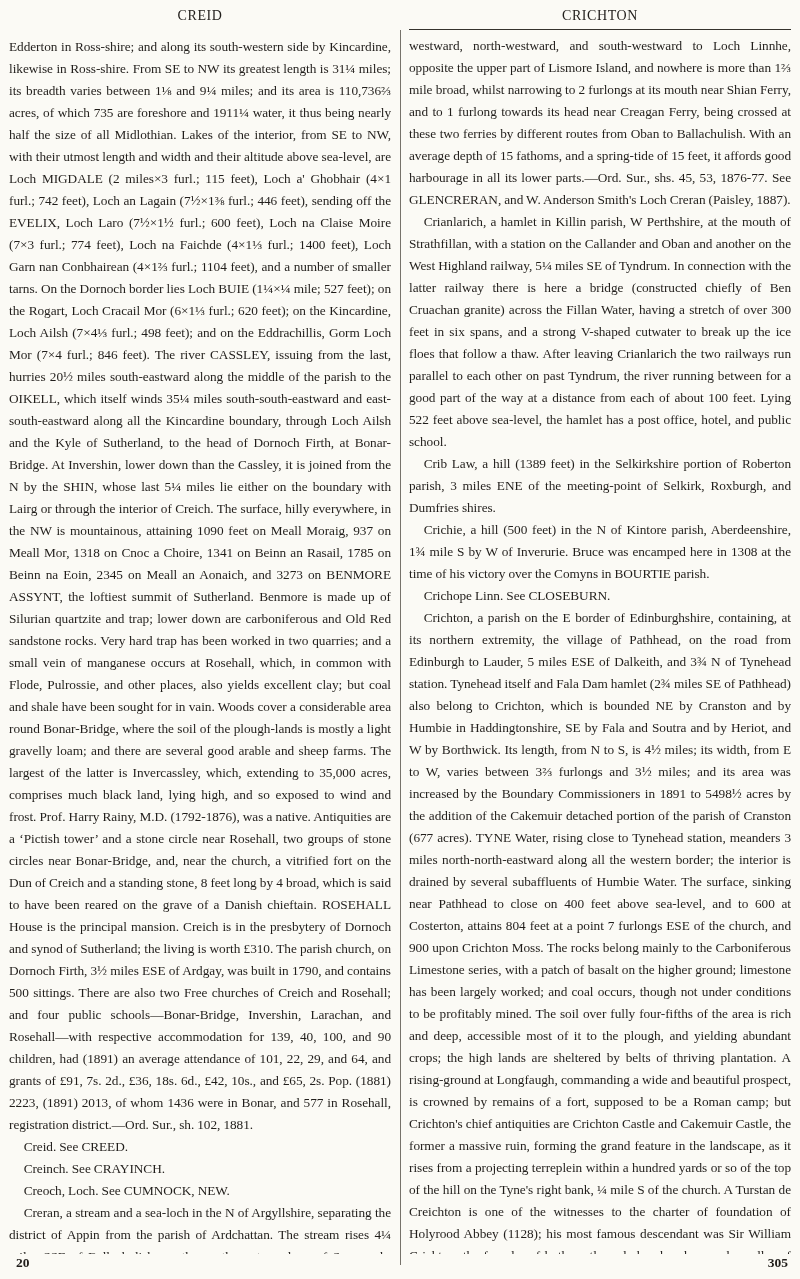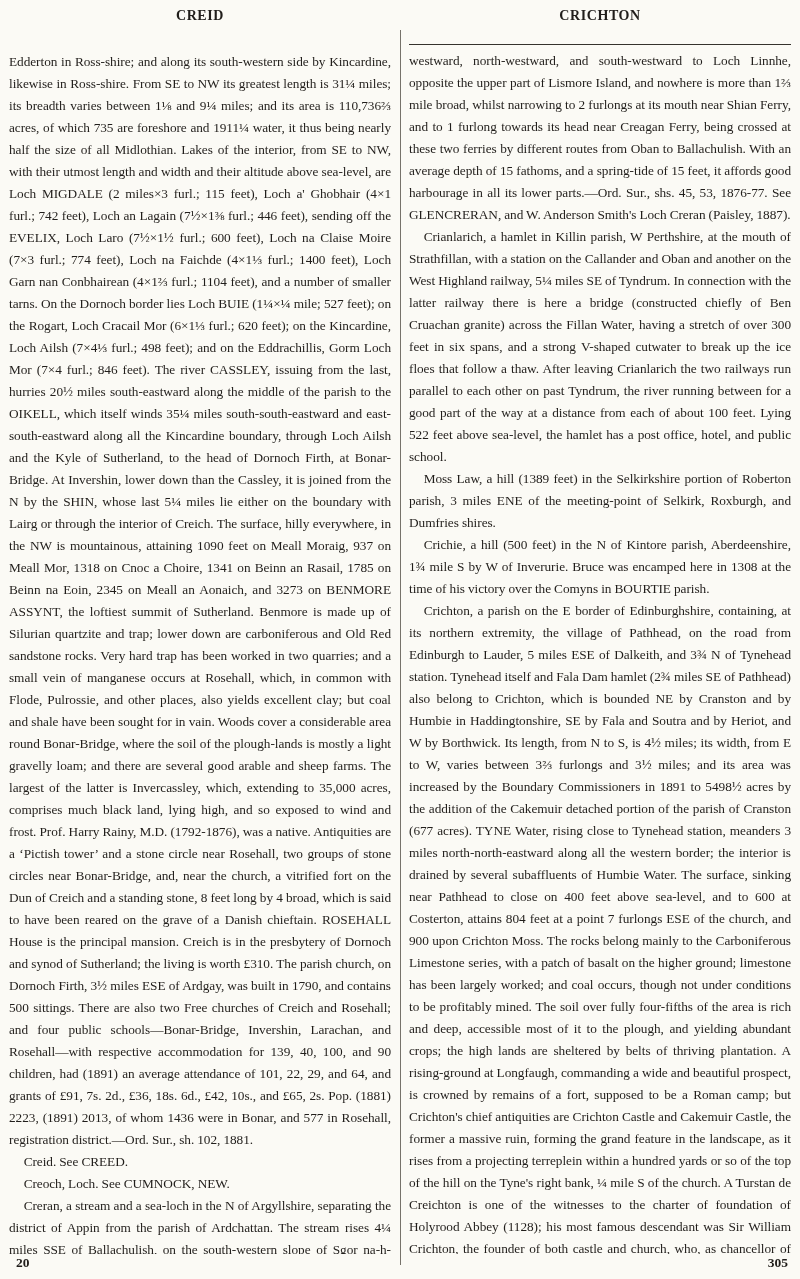--- a/index.html
+++ b/index.html
@@ -29,24 +29,24 @@
   .divider {
     position: absolute;
     left: 400px;
     top: 30px;
     bottom: 14px;
     width: 1px;
     background: #76726a;
   }
   .running-head {
     text-align: center;
-    font-weight: 700;
+    font-weight: 400;
     font-size: 14px;
     letter-spacing: 0.6px;
-    margin: 0 0 20px 0;
+    margin: 0 0 5px 0;
   }
   .head-rule {
     border-bottom: 1.5px solid #35322d;
     margin: 0 0 5px 0;
     height: 0;
   }
   .head-spacer {
     height: 6.5px;
   }
   .col-text {
@@ -77,33 +77,35 @@
 <div class="sheet">
 
   <div class="divider"></div>
 
   <div class="col left">
     <div class="running-head">CREID</div>
     <div class="head-spacer"></div>
     <div class="col-text">
         <p class="para flush">Edderton in Ross-shire; and along its south-western side by Kincardine, likewise in Ross-shire.  From SE to NW its greatest length is 31¼ miles; its breadth varies between 1⅛ and 9¼ miles; and its area is 110,736⅔ acres, of which 735 are foreshore and 1911¼ water, it thus being nearly half the size of all Midlothian.  Lakes of the interior, from SE to NW, with their utmost length and width and their altitude above sea-level, are Loch MIGDALE (2 miles×3 furl.; 115 feet), Loch a' Ghobhair (4×1 furl.; 742 feet), Loch an Lagain (7½×1⅜ furl.; 446 feet), sending off the EVELIX, Loch Laro (7½×1½ furl.; 600 feet), Loch na Claise Moire (7×3 furl.; 774 feet), Loch na Faichde (4×1⅓ furl.; 1400 feet), Loch Garn nan Conbhairean (4×1⅔ furl.; 1104 feet), and a number of smaller tarns.  On the Dornoch border lies Loch BUIE (1¼×¼ mile; 527 feet); on the Rogart, Loch Cracail Mor (6×1⅓ furl.; 620 feet); on the Kincardine, Loch Ailsh (7×4⅓ furl.; 498 feet); and on the Eddrachillis, Gorm Loch Mor (7×4 furl.; 846 feet).  The river CASSLEY, issuing from the last, hurries 20½ miles south-eastward along the middle of the parish to the OIKELL, which itself winds 35¼ miles south-south-eastward and east-south-eastward along all the Kincardine boundary, through Loch Ailsh and the Kyle of Sutherland, to the head of Dornoch Firth, at Bonar-Bridge.  At Invershin, lower down than the Cassley, it is joined from the N by the SHIN, whose last 5¼ miles lie either on the boundary with Lairg or through the interior of Creich.  The surface, hilly everywhere, in the NW is mountainous, attaining 1090 feet on Meall Moraig, 937 on Meall Mor, 1318 on Cnoc a Choire, 1341 on Beinn an Rasail, 1785 on Beinn na Eoin, 2345 on Meall an Aonaich, and 3273 on BENMORE ASSYNT, the loftiest summit of Sutherland.  Benmore is made up of Silurian quartzite and trap; lower down are carboniferous and Old Red sandstone rocks.  Very hard trap has been worked in two quarries; and a small vein of manganese occurs at Rosehall, which, in common with Flode, Pulrossie, and other places, also yields excellent clay; but coal and shale have been sought for in vain.  Woods cover a considerable area round Bonar-Bridge, where the soil of the plough-lands is mostly a light gravelly loam; and there are several good arable and sheep farms.  The largest of the latter is Invercassley, which, extending to 35,000 acres, comprises much black land, lying high, and so exposed to wind and frost.  Prof. Harry Rainy, M.D. (1792-1876), was a native.  Antiquities are a ‘Pictish tower’ and a stone circle near Rosehall, two groups of stone circles near Bonar-Bridge, and, near the church, a vitrified fort on the Dun of Creich and a standing stone, 8 feet long by 4 broad, which is said to have been reared on the grave of a Danish chieftain.  ROSEHALL House is the principal mansion.  Creich is in the presbytery of Dornoch and synod of Sutherland; the living is worth £310.  The parish church, on Dornoch Firth, 3½ miles ESE of Ardgay, was built in 1790, and contains 500 sittings. There are also two Free churches of Creich and Rosehall; and four public schools—Bonar-Bridge, Invershin, Larachan, and Rosehall—with respective accommodation for 139, 40, 100, and 90 children, had (1891) an average attendance of 101, 22, 29, and 64, and grants of £91, 7s. 2d., £36, 18s. 6d., £42, 10s., and £65, 2s.  Pop. (1881) 2223, (1891) 2013, of whom 1436 were in Bonar, and 577 in Rosehall, registration district.—Ord. Sur., sh. 102, 1881.</p>
         <p class="para"><span class="lead">Creid.</span>  See CREED.</p>
+        <p class="para"><span class="lead">Creinch.</span>  See CRAYINCH.</p>
         <p class="para"><span class="lead">Creoch, Loch.</span>  See CUMNOCK, NEW.</p>
         <p class="para"><span class="lead">Creran,</span> a stream and a sea-loch in the N of Argyllshire, separating the district of Appin from the parish of Ardchattan.  The stream rises 4¼ miles SSE of Ballachulish, on the south-western slope of Sgor na-h-Ulaidh (3258 feet), at 2500 feet above sea-level, and thence winds 11¼ miles west-south-westward to the head of the sea-loch. The lower part of its glen is finely wooded, and here it receives the Ure, and traverses Loch FASNACLOICH; its waters are strictly preserved, and the salmon and trout fishing is good.—The sea-loch curves 8 miles west-south-</p>
       </div>
   </div>
 
   <div class="col right">
     <div class="running-head">CRICHTON</div>
     <div class="head-rule"></div>
     <div class="col-text">
         <p class="para flush">westward, north-westward, and south-westward to Loch Linnhe, opposite the upper part of Lismore Island, and nowhere is more than 1⅔ mile broad, whilst narrowing to 2 furlongs at its mouth near Shian Ferry, and to 1 furlong towards its head near Creagan Ferry, being crossed at these two ferries by different routes from Oban to Ballachulish.  With an average depth of 15 fathoms, and a spring-tide of 15 feet, it affords good harbourage in all its lower parts.—Ord. Sur., shs. 45, 53, 1876-77. See GLENCRERAN, and W. Anderson Smith's Loch Creran (Paisley, 1887).</p>
         <p class="para"><span class="lead">Crianlarich,</span> a hamlet in Killin parish, W Perthshire, at the mouth of Strathfillan, with a station on the Callander and Oban and another on the West Highland railway, 5¼ miles SE of Tyndrum.  In connection with the latter railway there is here a bridge (constructed chiefly of Ben Cruachan granite) across the Fillan Water, having a stretch of over 300 feet in six spans, and a strong V-shaped cutwater to break up the ice floes that follow a thaw.  After leaving Crianlarich the two railways run parallel to each other on past Tyndrum, the river running between for a good part of the way at a distance from each of about 100 feet.  Lying 522 feet above sea-level, the hamlet has a post office, hotel, and public school.</p>
-        <p class="para"><span class="lead">Moss Law,</span> a hill (1389 feet) in the Selkirkshire portion of Roberton parish, 3 miles ENE of the meeting-point of Selkirk, Roxburgh, and Dumfries shires.</p>
+        <p class="para"><span class="lead">Crib Law,</span> a hill (1389 feet) in the Selkirkshire portion of Roberton parish, 3 miles ENE of the meeting-point of Selkirk, Roxburgh, and Dumfries shires.</p>
         <p class="para"><span class="lead">Crichie,</span> a hill (500 feet) in the N of Kintore parish, Aberdeenshire, 1¾ mile S by W of Inverurie.  Bruce was encamped here in 1308 at the time of his victory over the Comyns in BOURTIE parish.</p>
+        <p class="para"><span class="lead">Crichope Linn.</span>  See CLOSEBURN.</p>
         <p class="para"><span class="lead">Crichton,</span> a parish on the E border of Edinburghshire, containing, at its northern extremity, the village of Pathhead, on the road from Edinburgh to Lauder, 5 miles ESE of Dalkeith, and 3¾ N of Tynehead station. Tynehead itself and Fala Dam hamlet (2¾ miles SE of Pathhead) also belong to Crichton, which is bounded NE by Cranston and by Humbie in Haddingtonshire, SE by Fala and Soutra and by Heriot, and W by Borthwick.  Its length, from N to S, is 4½ miles; its width, from E to W, varies between 3⅔ furlongs and 3½ miles; and its area was increased by the Boundary Commissioners in 1891 to 5498½ acres by the addition of the Cakemuir detached portion of the parish of Cranston (677 acres).  TYNE Water, rising close to Tynehead station, meanders 3 miles north-north-eastward along all the western border; the interior is drained by several subaffluents of Humbie Water.  The surface, sinking near Pathhead to close on 400 feet above sea-level, and to 600 at Costerton, attains 804 feet at a point 7 furlongs ESE of the church, and 900 upon Crichton Moss. The rocks belong mainly to the Carboniferous Limestone series, with a patch of basalt on the higher ground; limestone has been largely worked; and coal occurs, though not under conditions to be profitably mined. The soil over fully four-fifths of the area is rich and deep, accessible most of it to the plough, and yielding abundant crops; the high lands are sheltered by belts of thriving plantation.  A rising-ground at Longfaugh, commanding a wide and beautiful prospect, is crowned by remains of a fort, supposed to be a Roman camp; but Crichton's chief antiquities are Crichton Castle and Cakemuir Castle, the former a massive ruin, forming the grand feature in the landscape, as it rises from a projecting terreplein within a hundred yards or so of the top of the hill on the Tyne's right bank, ¼ mile S of the church.  A Turstan de Creichton is one of the witnesses to the charter of foundation of Holyrood Abbey (1128); his most famous descendant was Sir William Crichton, the founder of both castle and church, who, as chancellor of Scotland, was alternately rival and friend of Sir Alexander Livingston, and who in 1440 at Edinburgh Castle beheaded the young Earl of Douglas and his brother—an act of treachery for which his own fortress was taken and dismantled by the Douglases.  (See</p>
       </div>
   </div>
 
   <div class="page-num pn-left">20</div>
 
   <div class="page-num pn-right">305</div>
 
 </div>
 

